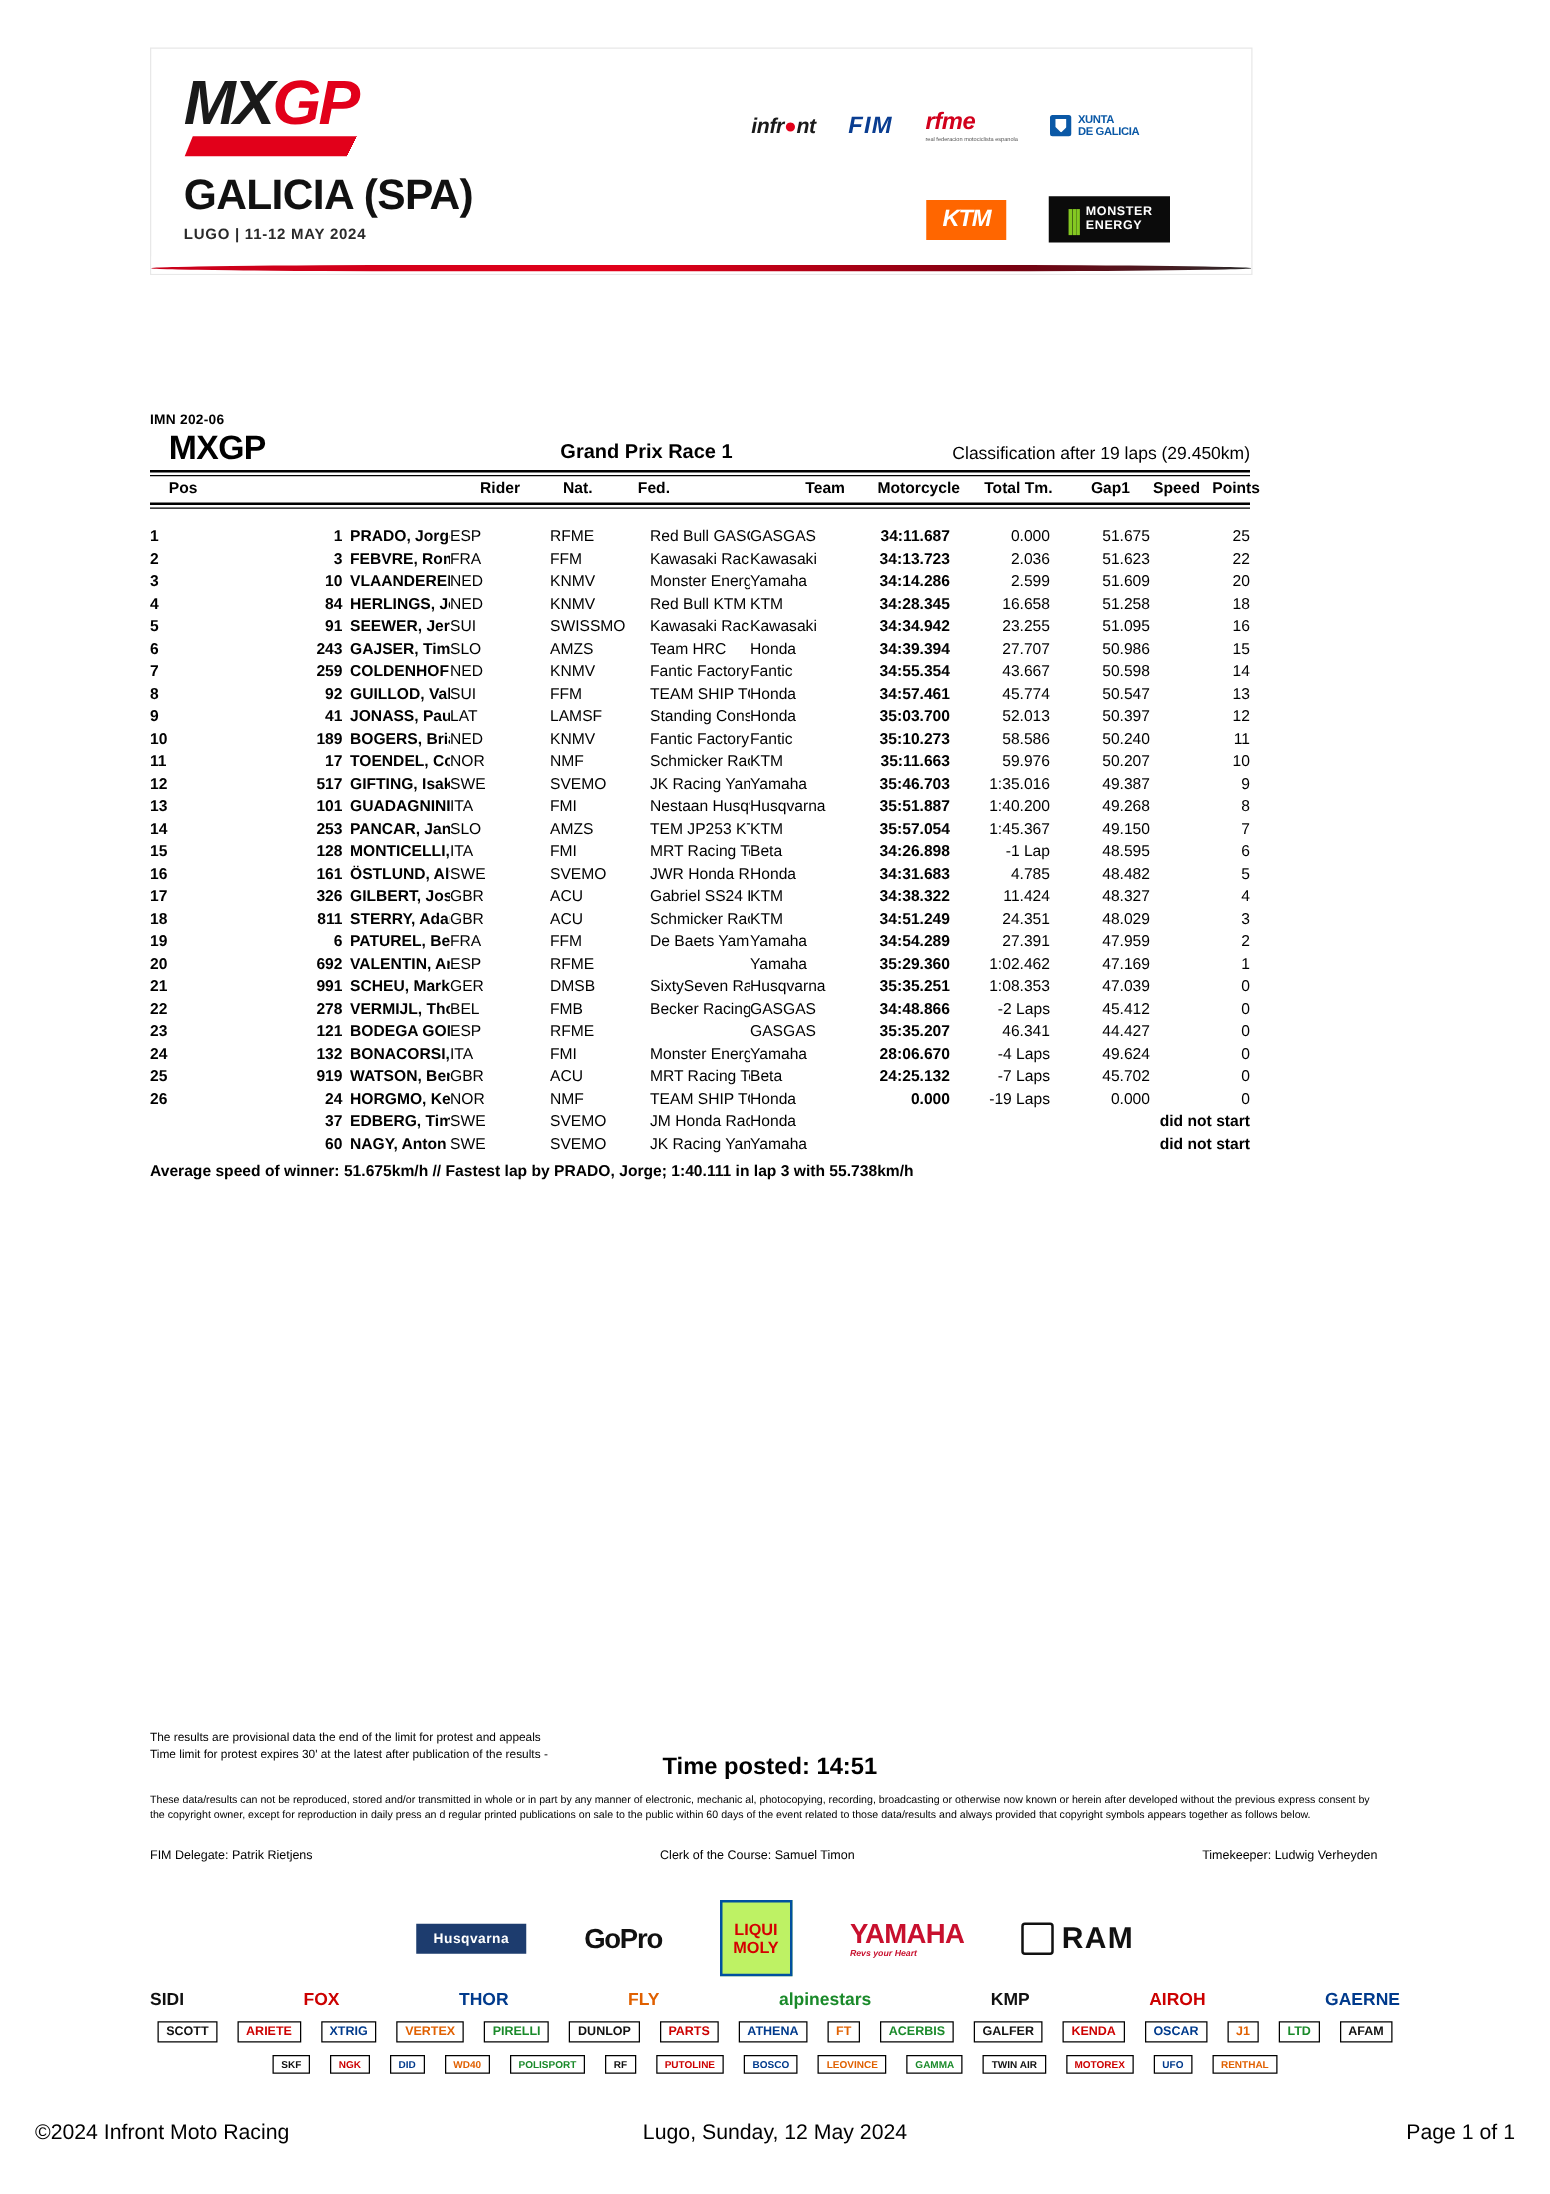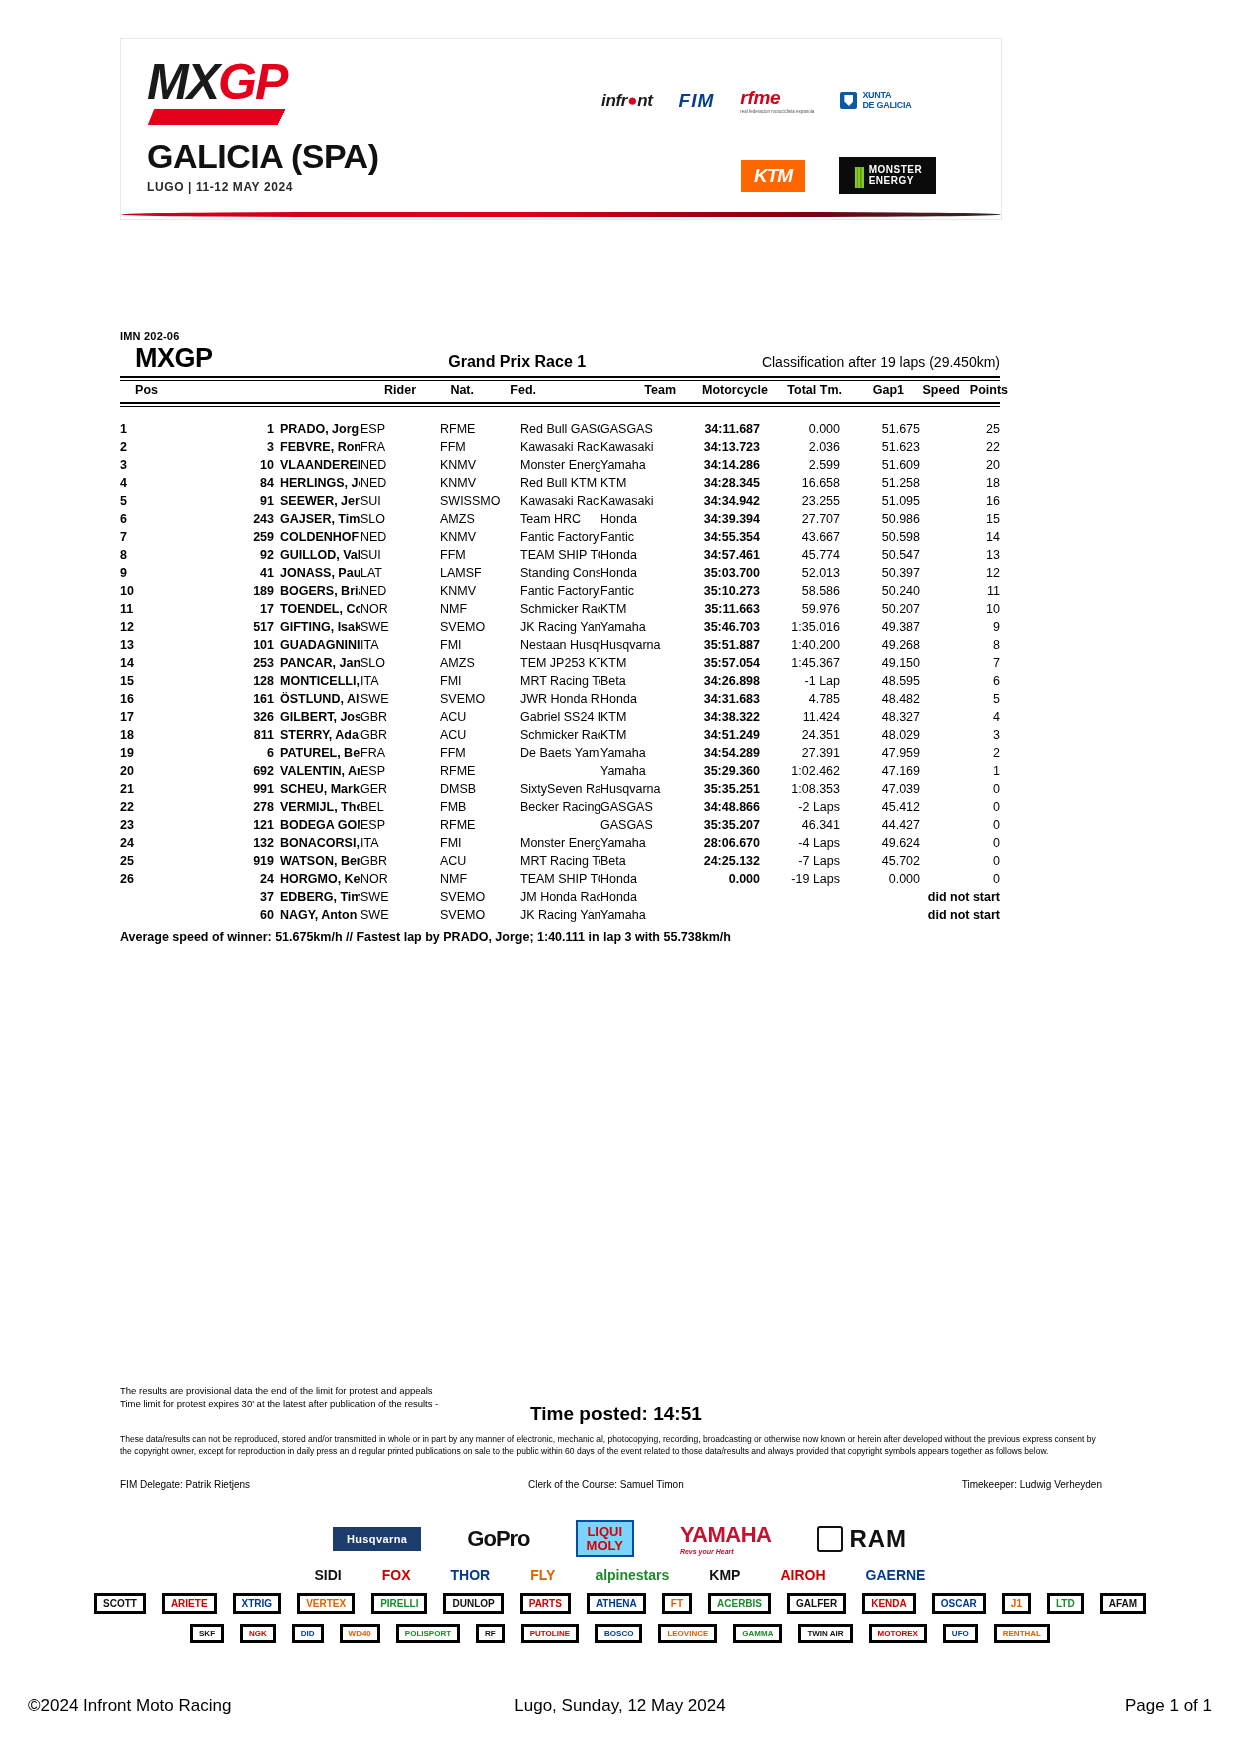--- a/index.html
+++ b/index.html
@@ -180,39 +180,39 @@
   }
   .officials {
     margin-top: 22px; display: flex; justify-content: space-between;
     width: 982px; font-size: 10px;
   }
 
   
   .sponsor-grid { position: absolute; left: 120px; top: 1520px; width: 1000px; }
   .sg-row { display: flex; justify-content: center; align-items: center; gap: 30px; margin-bottom: 10px; }
   .sg-row.r1 { gap: 46px; }
-  .sg-row.r2 { gap: 40px; }
+  .sg-row.r2 { gap: 40px; justify-content: space-between; }
   .sg-row.r3 { gap: 16px; }
   .sg-row.r4 { gap: 16px; }
   .lg { font-weight: bold; white-space: nowrap; }
   .lg-husq { background:#1d3c6e; color:#fff; font-size: 11px; padding: 6px 14px; letter-spacing:0.4px;}
   .lg-gopro { color:#111; font-size: 22px; letter-spacing:-1px; }
-  .lg-liqui { background:#7dd3fc; color:#d50000; font-size: 13px; padding: 3px 9px; border:2px solid #0050a0; line-height:1.05; text-align:center;}
+  .lg-liqui { background:#bef264; color:#d50000; font-size: 13px; padding: 15px 9px; border:2px solid #0050a0; line-height:1.05; text-align:center;}
   .lg-yamaha { color:#c8102e; font-size: 22px; letter-spacing:-0.5px; }
   .lg-yamaha small { display:block; font-size:7px; font-style:italic; letter-spacing:0;}
   .lg-ram { color:#111; font-size: 24px; letter-spacing:1px; display:flex; align-items:center; gap:6px;}
   .ram-mark { width:22px;height:22px;border:2px solid #111;border-radius:3px;}
   .lg-sm { font-size: 14px; color:#111; }
   .lg-xs { font-size: 10px; color:#111; }
   .lg-xxs { font-size: 8px; color:#111; }
   .lg-red { color:#cc0000; }
   .lg-blue { color:#003a8c; }
   .lg-orange { color:#e06000; }
   .lg-green { color:#1a8a2a; }
-  .lg-box { border:3px solid #000000; padding:2px 6px; }
+  .lg-box { border:1px solid #000000; padding:2px 6px; }
 
   
   .bottom-bar {
     position: absolute; left: 0; top: 1682px;
     width: 1240px; height: 48px;
     display: flex; align-items: center;
   }
   .bb-left { position: absolute; left: 28px; font-size: 17px; }
   .bb-center { position: absolute; left: 0; width: 1240px; text-align: center; font-size: 17px; }
   .bb-right { position: absolute; right: 28px; font-size: 17px; }

